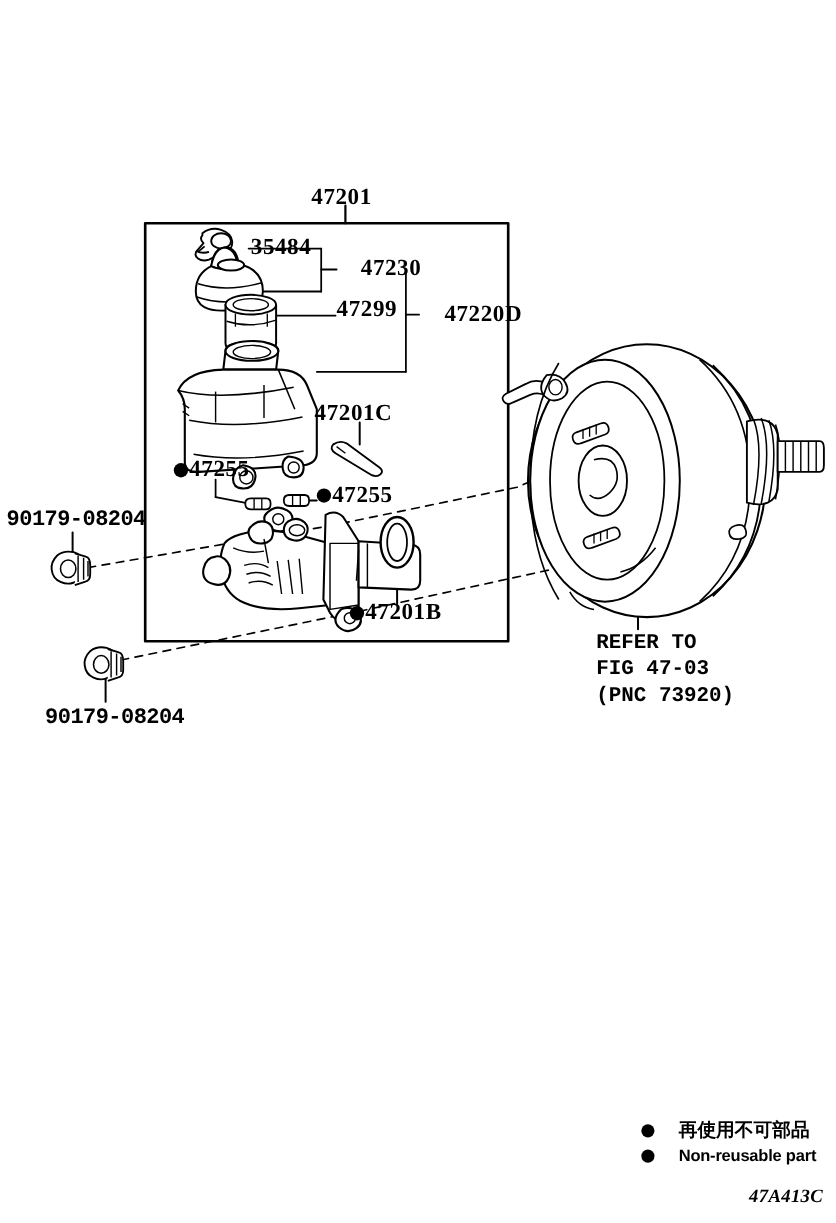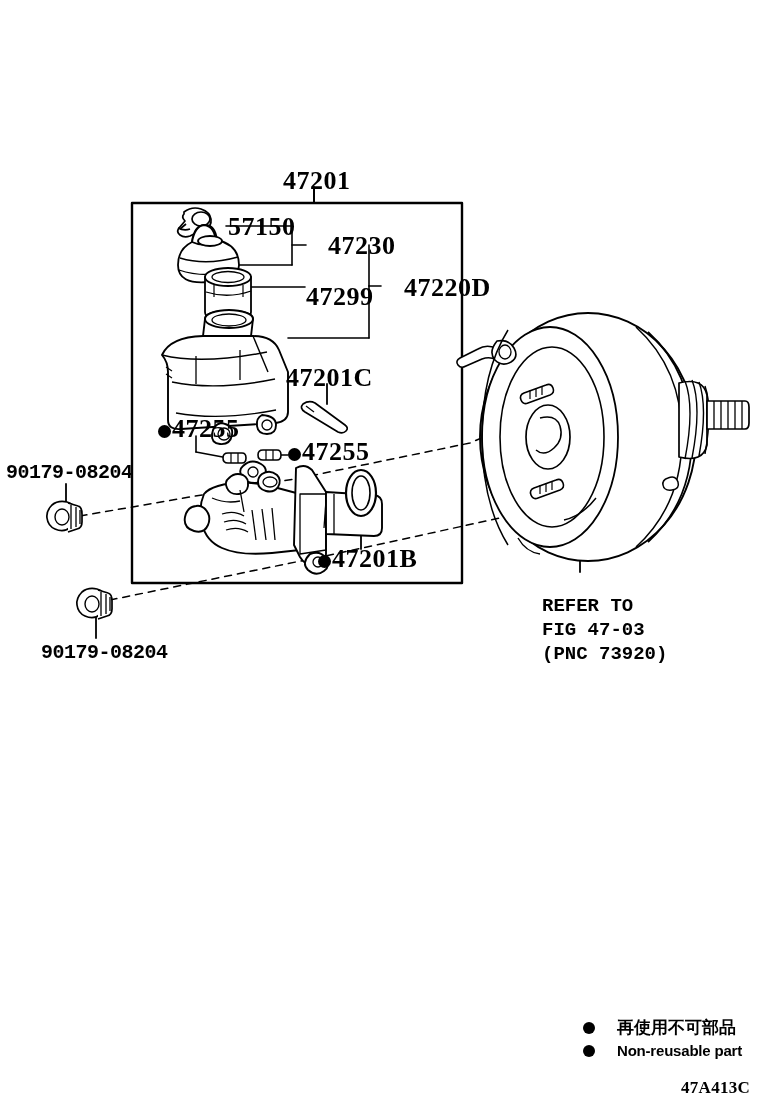--- a/index.html
+++ b/index.html
@@ -9,21 +9,21 @@
     font-family:"Liberation Serif",serif;
     color:#000;
   }
   #stage{position:absolute;inset:0;width:760px;height:1112px;}
   svg.layer{position:absolute;left:0;top:0;width:760px;height:1112px;}
 
   .lbl{
     position:absolute;
     font-family:"Liberation Serif",serif;
     font-weight:bold;
-    font-size:26px;
+    font-size:21px;
     letter-spacing:0.5px;
     white-space:nowrap;
     line-height:1.18;
     color:#000;
   }
   .lbl.mono{
     font-family:"Liberation Mono",monospace;
     font-weight:bold;
     letter-spacing:-0.5px;
     text-align:center;
@@ -256,25 +256,25 @@
       <g stroke-width="1.3" fill="none">
         <path d="M714 401 l0 28 M721 401 l0 28 M728 401 l0 28 M735 401 l0 28 M742 401 l0 28"></path>
       </g>
 
       <path d="M668 478 q8 -3 10 4 q2 7 -6 8 q-8 1 -9 -5 q-1 -5 5 -7 z" fill="#fff" stroke-width="1.5"></path>
     </g>
   </svg>
 
   <div class="lbl" style="left:283px;top:166px;">47201</div>
 
-  <div class="lbl" style="left:228px;top:212px;">57150</div>
+  <div class="lbl" style="left:228px;top:212px;">35484</div>
 
   <div class="lbl" style="left:308px;top:231px;margin-left:20px;">47230</div>
 
-  <div class="lbl" style="left:306px;top:282px;">47299</div>
+  <div class="lbl" style="left:306px;top:268px;">47299</div>
 
   <div class="lbl" style="left:404px;top:273px;">47220D</div>
 
   <div class="lbl" style="left:286px;top:363px;">47201C</div>
 
   <div class="lbl" style="left:158px;top:414px;">
     <span class="dot"></span><span>47255</span>
   </div>
 
   <div class="lbl" style="left:288px;top:437px;">
@@ -282,32 +282,32 @@
   </div>
 
   <div class="lbl" style="left:318px;top:544px;">
     <span class="dot"></span><span>47201B</span>
   </div>
 
   <div class="lbl mono" style="left:6px;top:461px;font-size:20px;">90179-08204</div>
 
   <div class="lbl mono" style="left:41px;top:641px;font-size:20px;">90179-08204</div>
 
-  <div class="lbl refer" style="left:542px;top:573px;margin-top:22px;">
+  <div class="lbl refer" style="left:542px;top:573px;">
     <div>REFER TO</div>
     <div>FIG 47-03</div>
     <div>(PNC 73920)</div>
   </div>
 
   <div class="legend" style="left:583px;top:1016px;">
     <div class="legend-row">
       <span class="dot"></span>
       <span class="legend-jp">再使用不可部品</span>
     </div>
     <div class="legend-row">
       <span class="dot"></span>
       <span class="legend-en">Non-reusable part</span>
     </div>
   </div>
 
-  <div class="figcode" style="left:681px;top:1078px;">47A413C</div>
+  <div class="figcode" style="left:681px;top:1078px;font-style:italic;">47A413C</div>
 
 </div>
 
 </body></html>

